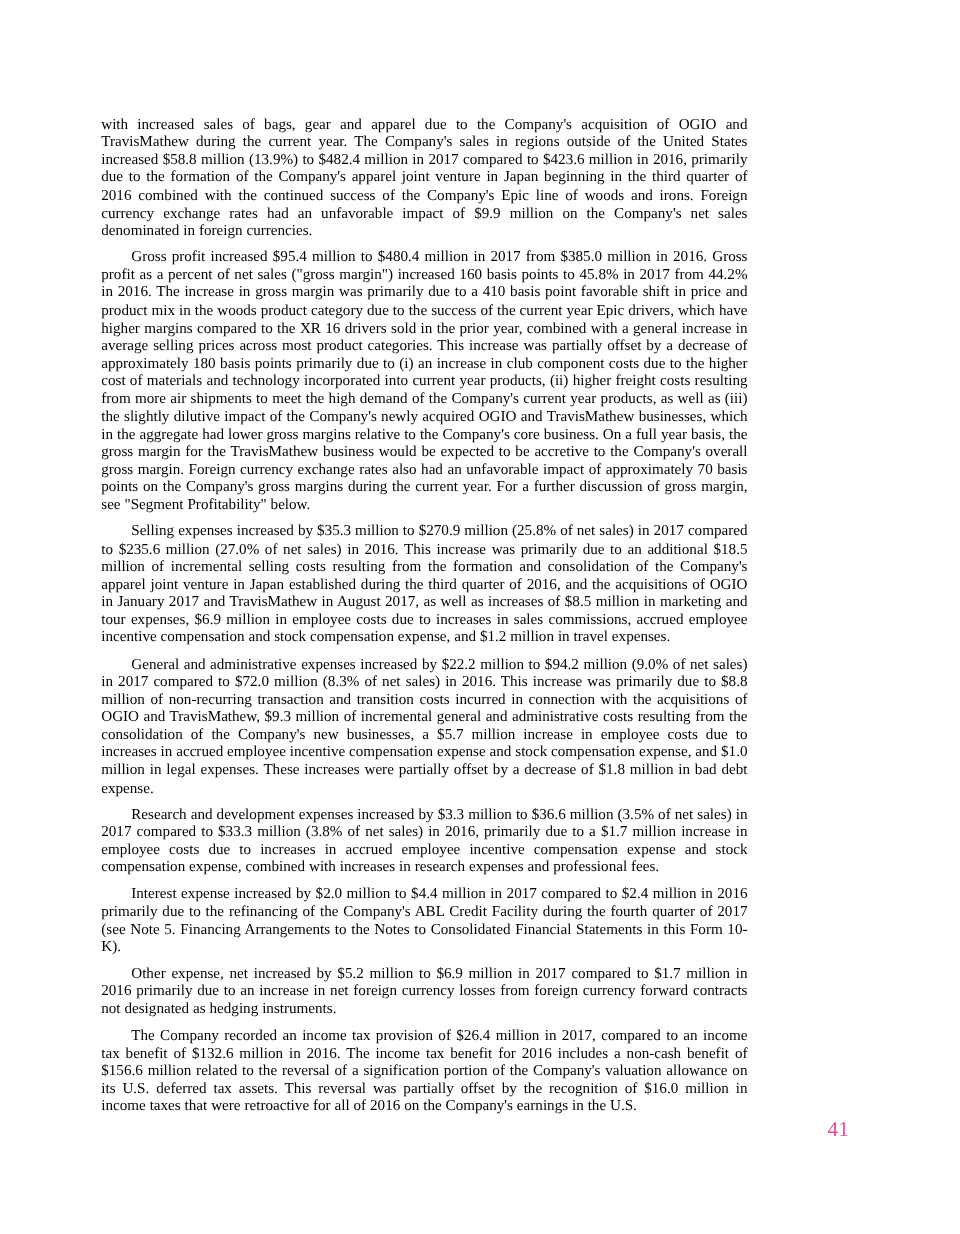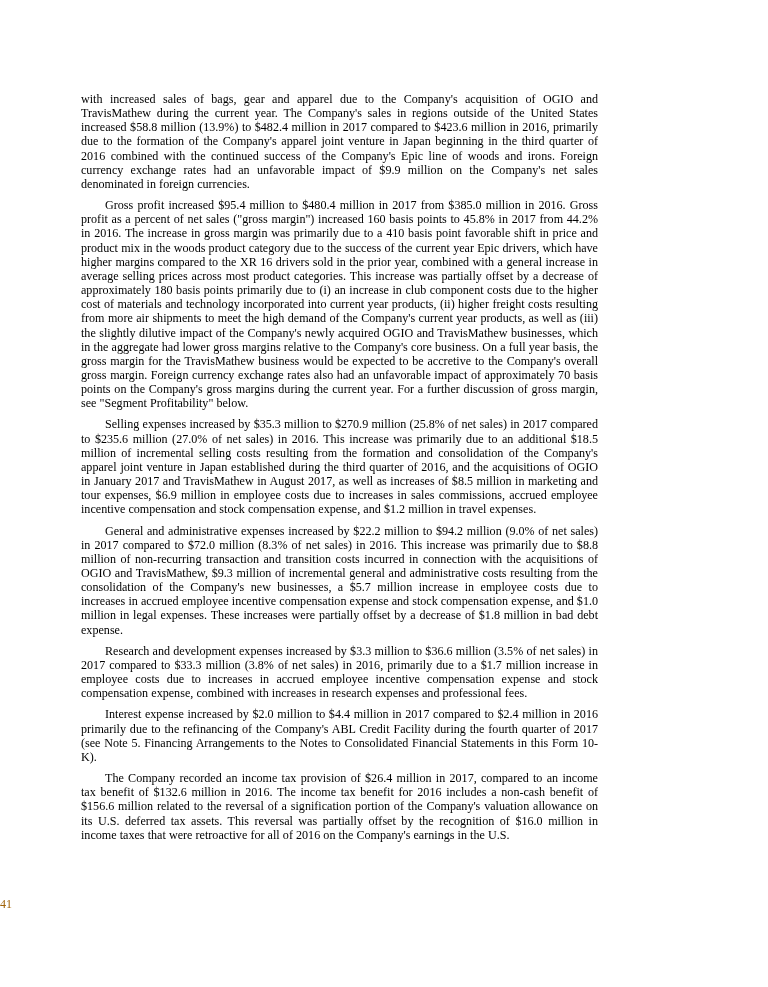--- a/index.html
+++ b/index.html
@@ -27,32 +27,33 @@
     word-spacing: 0.1px;
   }
   .content p.no-indent {
     text-indent: 0;
   }
   .page-footer {
     position: absolute;
     left: 0;
     right: 0;
     top: 897px;
-    text-align: left;
-    font-size: 12px;
-    color: #a16207;
+    text-align: right;
+    font-size: 17px;
+    color: #ec4899;
   }
 </style>
 </head>
 <body>
 
 <div class="page">
   <div class="content">
     <p class="no-indent">with increased sales of bags, gear and apparel due to the Company's acquisition of OGIO and TravisMathew during the current year. The Company's sales in regions outside of the United States increased $58.8 million (13.9%) to $482.4 million in 2017 compared to $423.6 million in 2016, primarily due to the formation of the Company's apparel joint venture in Japan beginning in the third quarter of 2016 combined with the continued success of the Company's Epic line of woods and irons. Foreign currency exchange rates had an unfavorable impact of $9.9 million on the Company's net sales denominated in foreign currencies.</p>
     <p>Gross profit increased $95.4 million to $480.4 million in 2017 from $385.0 million in 2016. Gross profit as a percent of net sales ("gross margin") increased 160 basis points to 45.8% in 2017 from 44.2% in 2016.  The increase in gross margin was primarily due to a 410 basis point favorable shift in price and product mix in the woods product category due to the success of the current year Epic drivers, which have higher margins compared to the XR 16 drivers sold in the prior year, combined with a general increase in average selling prices across most product categories. This increase was partially offset by a decrease of approximately 180 basis points primarily due to (i) an increase in club component costs due to the higher cost of materials and technology incorporated into current year products, (ii) higher freight costs resulting from more air shipments to meet the high demand of the Company's current year products, as well as (iii) the slightly dilutive impact of the Company's newly acquired OGIO and TravisMathew businesses, which in the aggregate had lower gross margins relative to the Company's core business. On a full year basis, the gross margin for the TravisMathew business would be expected to be accretive to the Company's overall gross margin. Foreign currency exchange rates also had an unfavorable impact of approximately 70 basis points on the Company's gross margins during the current year. For a further discussion of gross margin, see "Segment Profitability" below.</p>
     <p>Selling expenses increased by $35.3 million to $270.9 million (25.8% of net sales) in 2017 compared to $235.6 million (27.0% of net sales) in 2016. This increase was primarily due to an additional $18.5 million of incremental selling costs resulting from the formation and consolidation of the Company's apparel joint venture in Japan established during the third quarter of 2016, and the acquisitions of OGIO in January 2017 and TravisMathew in August 2017, as well as increases of $8.5 million in marketing and tour expenses, $6.9 million in employee costs due to increases in sales commissions, accrued employee incentive compensation and stock compensation expense, and $1.2 million in travel expenses.</p>
     <p>General and administrative expenses increased by $22.2 million to $94.2 million (9.0% of net sales) in 2017 compared to $72.0 million (8.3% of net sales) in 2016. This increase was primarily due to $8.8 million of non-recurring transaction and transition costs incurred in connection with the acquisitions of OGIO and TravisMathew, $9.3 million of incremental general and administrative costs resulting from the consolidation of the Company's new businesses, a $5.7 million increase in employee costs due to increases in accrued employee incentive compensation expense and stock compensation expense, and $1.0 million in legal expenses. These increases were partially offset by a decrease of $1.8 million in bad debt expense.</p>
     <p>Research and development expenses increased by $3.3 million to $36.6 million (3.5% of net sales) in 2017 compared to $33.3 million (3.8% of net sales) in 2016, primarily due to a $1.7 million increase in employee costs due to increases in accrued employee incentive compensation expense and stock compensation expense, combined with increases in research expenses and professional fees.</p>
     <p>Interest expense increased by $2.0 million to $4.4 million in 2017 compared to $2.4 million in 2016 primarily due to the refinancing of the Company's ABL Credit Facility during the fourth quarter of 2017 (see Note 5. Financing Arrangements to the Notes to Consolidated Financial Statements in this Form 10-K).</p>
+    <p>Other expense, net increased by $5.2 million to $6.9 million in 2017 compared to $1.7 million in 2016 primarily due to an increase in net foreign currency losses from foreign currency forward contracts not designated as hedging instruments.</p>
     <p>The Company recorded an income tax provision of $26.4 million in 2017, compared to an income tax benefit of $132.6 million in 2016.  The income tax benefit for 2016 includes a non-cash benefit of $156.6 million related to the reversal of a signification portion of the Company's valuation allowance on its U.S. deferred tax assets. This reversal was partially offset by the recognition of $16.0 million in income taxes that were retroactive for all of 2016 on the Company's earnings in the U.S.</p>
   </div>
   <div class="page-footer">41</div>
 </div>
 
 </body></html>

